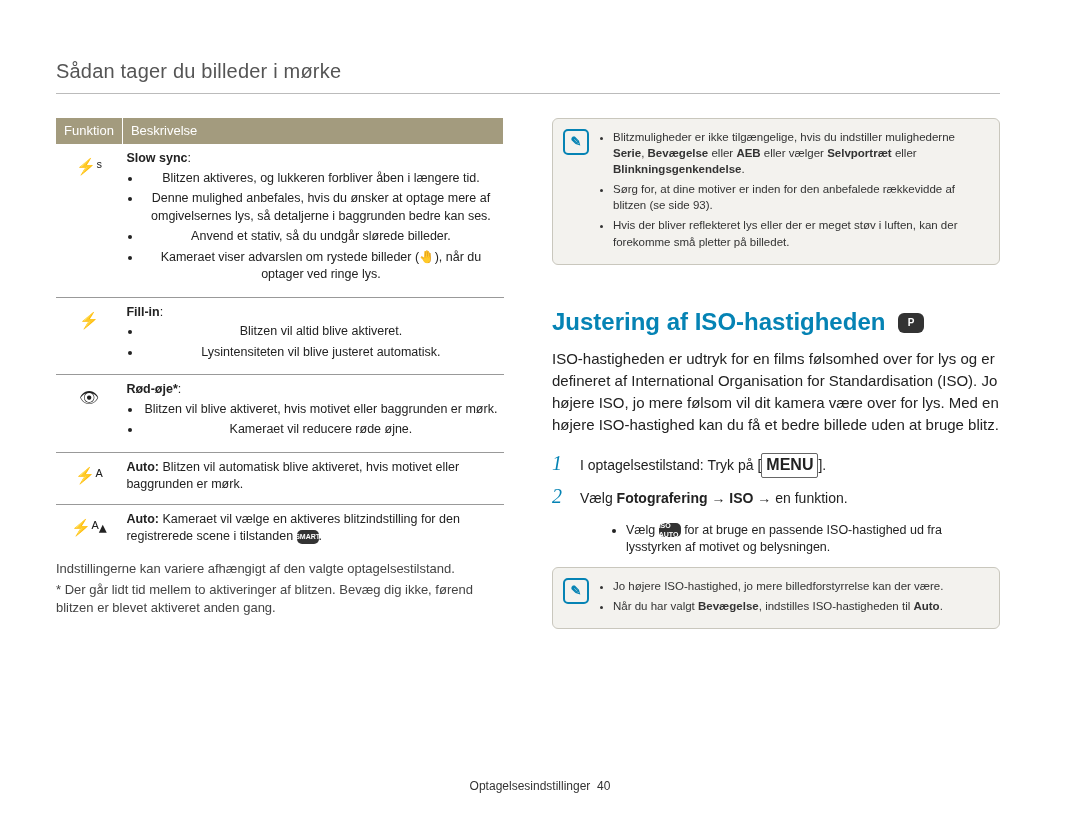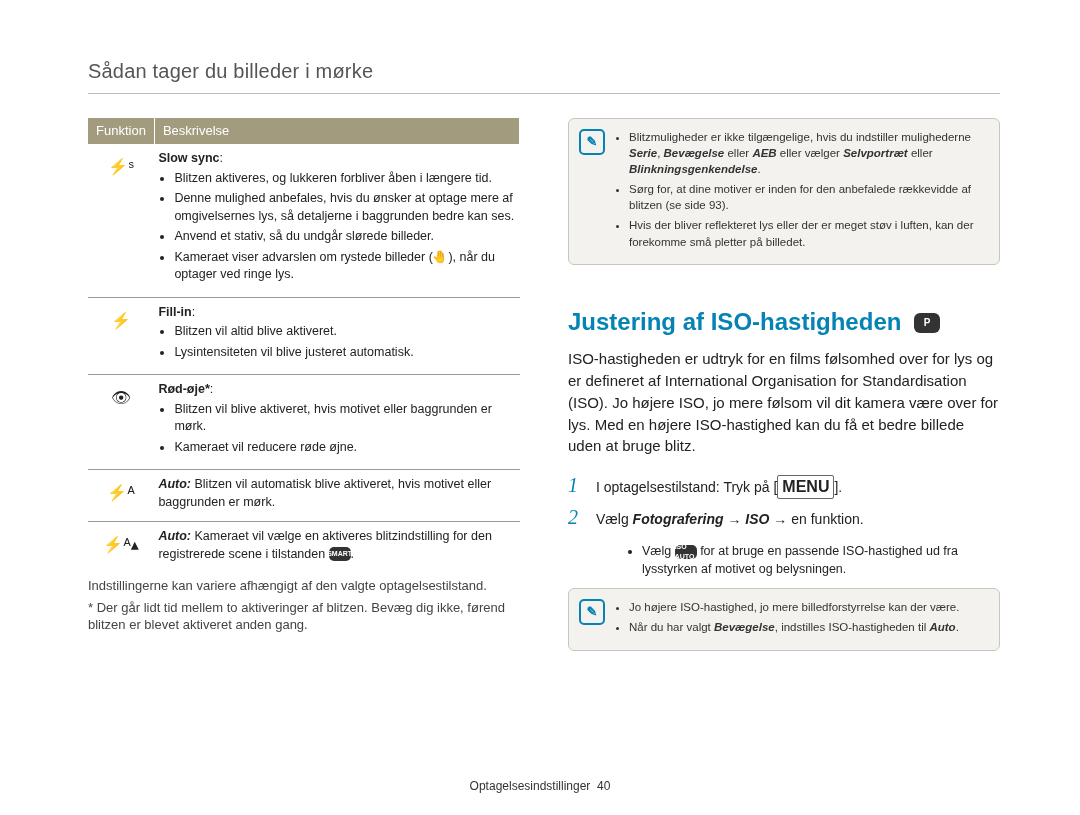--- a/index.html
+++ b/index.html
@@ -5,21 +5,21 @@
   html, body {
     margin: 0;
     padding: 0;
     background: #fff;
     font-family: Arial, Helvetica, sans-serif;
     color: #333;
     width: 1080px;
     height: 815px;
   }
   .page {
-    padding: 60px 80px 30px 88px;
+    padding: 60px 80px 30px 56px;
     box-sizing: border-box;
     width: 1080px;
     height: 815px;
     position: relative;
   }
   .running-head {
     font-size: 20px;
     font-weight: 300;
     color: #555;
     padding-bottom: 10px;
@@ -64,20 +64,21 @@
     text-align: center;
     font-size: 16px;
     padding-top: 12px;
   }
   table.ftable td ul {
     margin: 2px 0 0 16px;
     padding: 0;
   }
   table.ftable td ul li {
     margin-bottom: 3px;
+    text-align: center;
   }
   .row-title {
     font-weight: 700;
   }
   .footnote {
     font-size: 13px;
     color: #444;
     margin-top: 4px;
     line-height: 1.35;
   }
@@ -183,21 +184,21 @@
   }
   .page-footer {
     position: absolute;
     bottom: 22px;
     left: 0;
     width: 100%;
     text-align: center;
     font-size: 12px;
     color: #333;
   }
-  .bold { font-weight: 700; font-style: italic; }
+  .bold { font-weight: 700; }
 </style>
 </head>
 <body>
 
 <div class="page">
   <div class="running-head">Sådan tager du billeder i mørke</div>
 
   <div class="columns">
 
     <div class="col">

